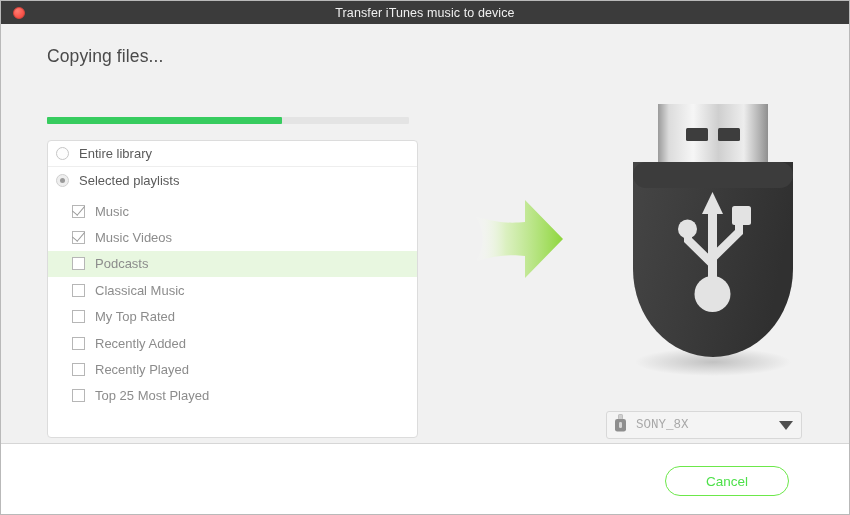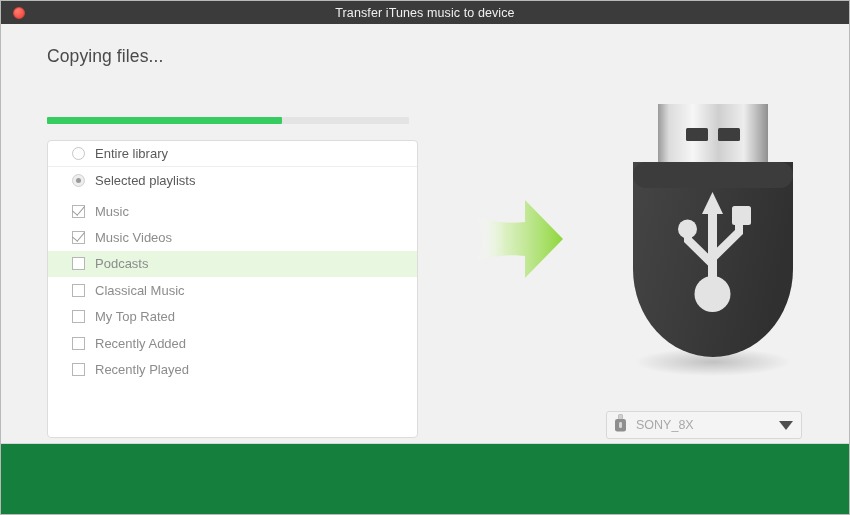--- a/index.html
+++ b/index.html
@@ -90,21 +90,21 @@
     border: 1px solid #dcdcdc;
     border-radius: 4px;
     overflow: hidden;
   }
 
   .opt-row {
     position: relative;
     height: 26px;
     display: flex;
     align-items: center;
-    padding-left: 24px;
+    padding-left: 8px;
   }
   .opt-row.divider { border-bottom: 1px solid #eeeeee; }
   .opt-label {
     font-size: 13px;
     color: #5a5a5a;
     margin-left: 10px;
   }
 
   .radio {
     width: 13px;
@@ -195,20 +195,21 @@
     border-radius: 3px;
     display: flex;
     align-items: center;
     padding: 0 8px 0 7px;
   }
   .device-name {
     font-size: 12.5px;
     color: #a8a8a8;
     margin-left: 9px;
     flex: 1;
+    font-family: Liberation Mono, monospace;
   }
   .caret {
     width: 0; height: 0;
     border-left: 7px solid transparent;
     border-right: 7px solid transparent;
     border-top: 9px solid #4f4f4f;
   }
 
   
   .footer {
@@ -284,20 +285,24 @@
             <span class="cbox"></span>
             <span class="pl-label">My Top Rated</span>
           </div>
           <div class="pl-row">
             <span class="cbox"></span>
             <span class="pl-label">Recently Added</span>
           </div>
           <div class="pl-row">
             <span class="cbox"></span>
             <span class="pl-label">Recently Played</span>
+          </div>
+          <div class="pl-row">
+            <span class="cbox"></span>
+            <span class="pl-label">Top 25 Most Played</span>
           </div>
         </div>
     </div>
 
     <div class="arrow">
       <svg width="92" height="86" viewBox="0 0 92 86">
         <defs>
           <linearGradient id="agrad" x1="0" y1="0" x2="1" y2="0">
             <stop offset="0%" stop-color="#ffffff" stop-opacity="0"></stop>
             <stop offset="35%" stop-color="#d7f0b8" stop-opacity="0.85"></stop>
@@ -359,14 +364,17 @@
           <rect x="1" y="5" width="11" height="12.5" rx="2.2" fill="#8e8e8e"></rect>
           <rect x="5" y="8" width="3" height="6" rx="1.2" fill="#d6d6d6"></rect>
         </svg>
       </span>
       <span class="device-name">SONY_8X</span>
       <span class="caret"></span>
     </div>
 
   </div>
 
+  <div class="footer">
+    <button class="cancel-btn">Cancel</button>
+  </div>
 
 </div>
 
 </body></html>

